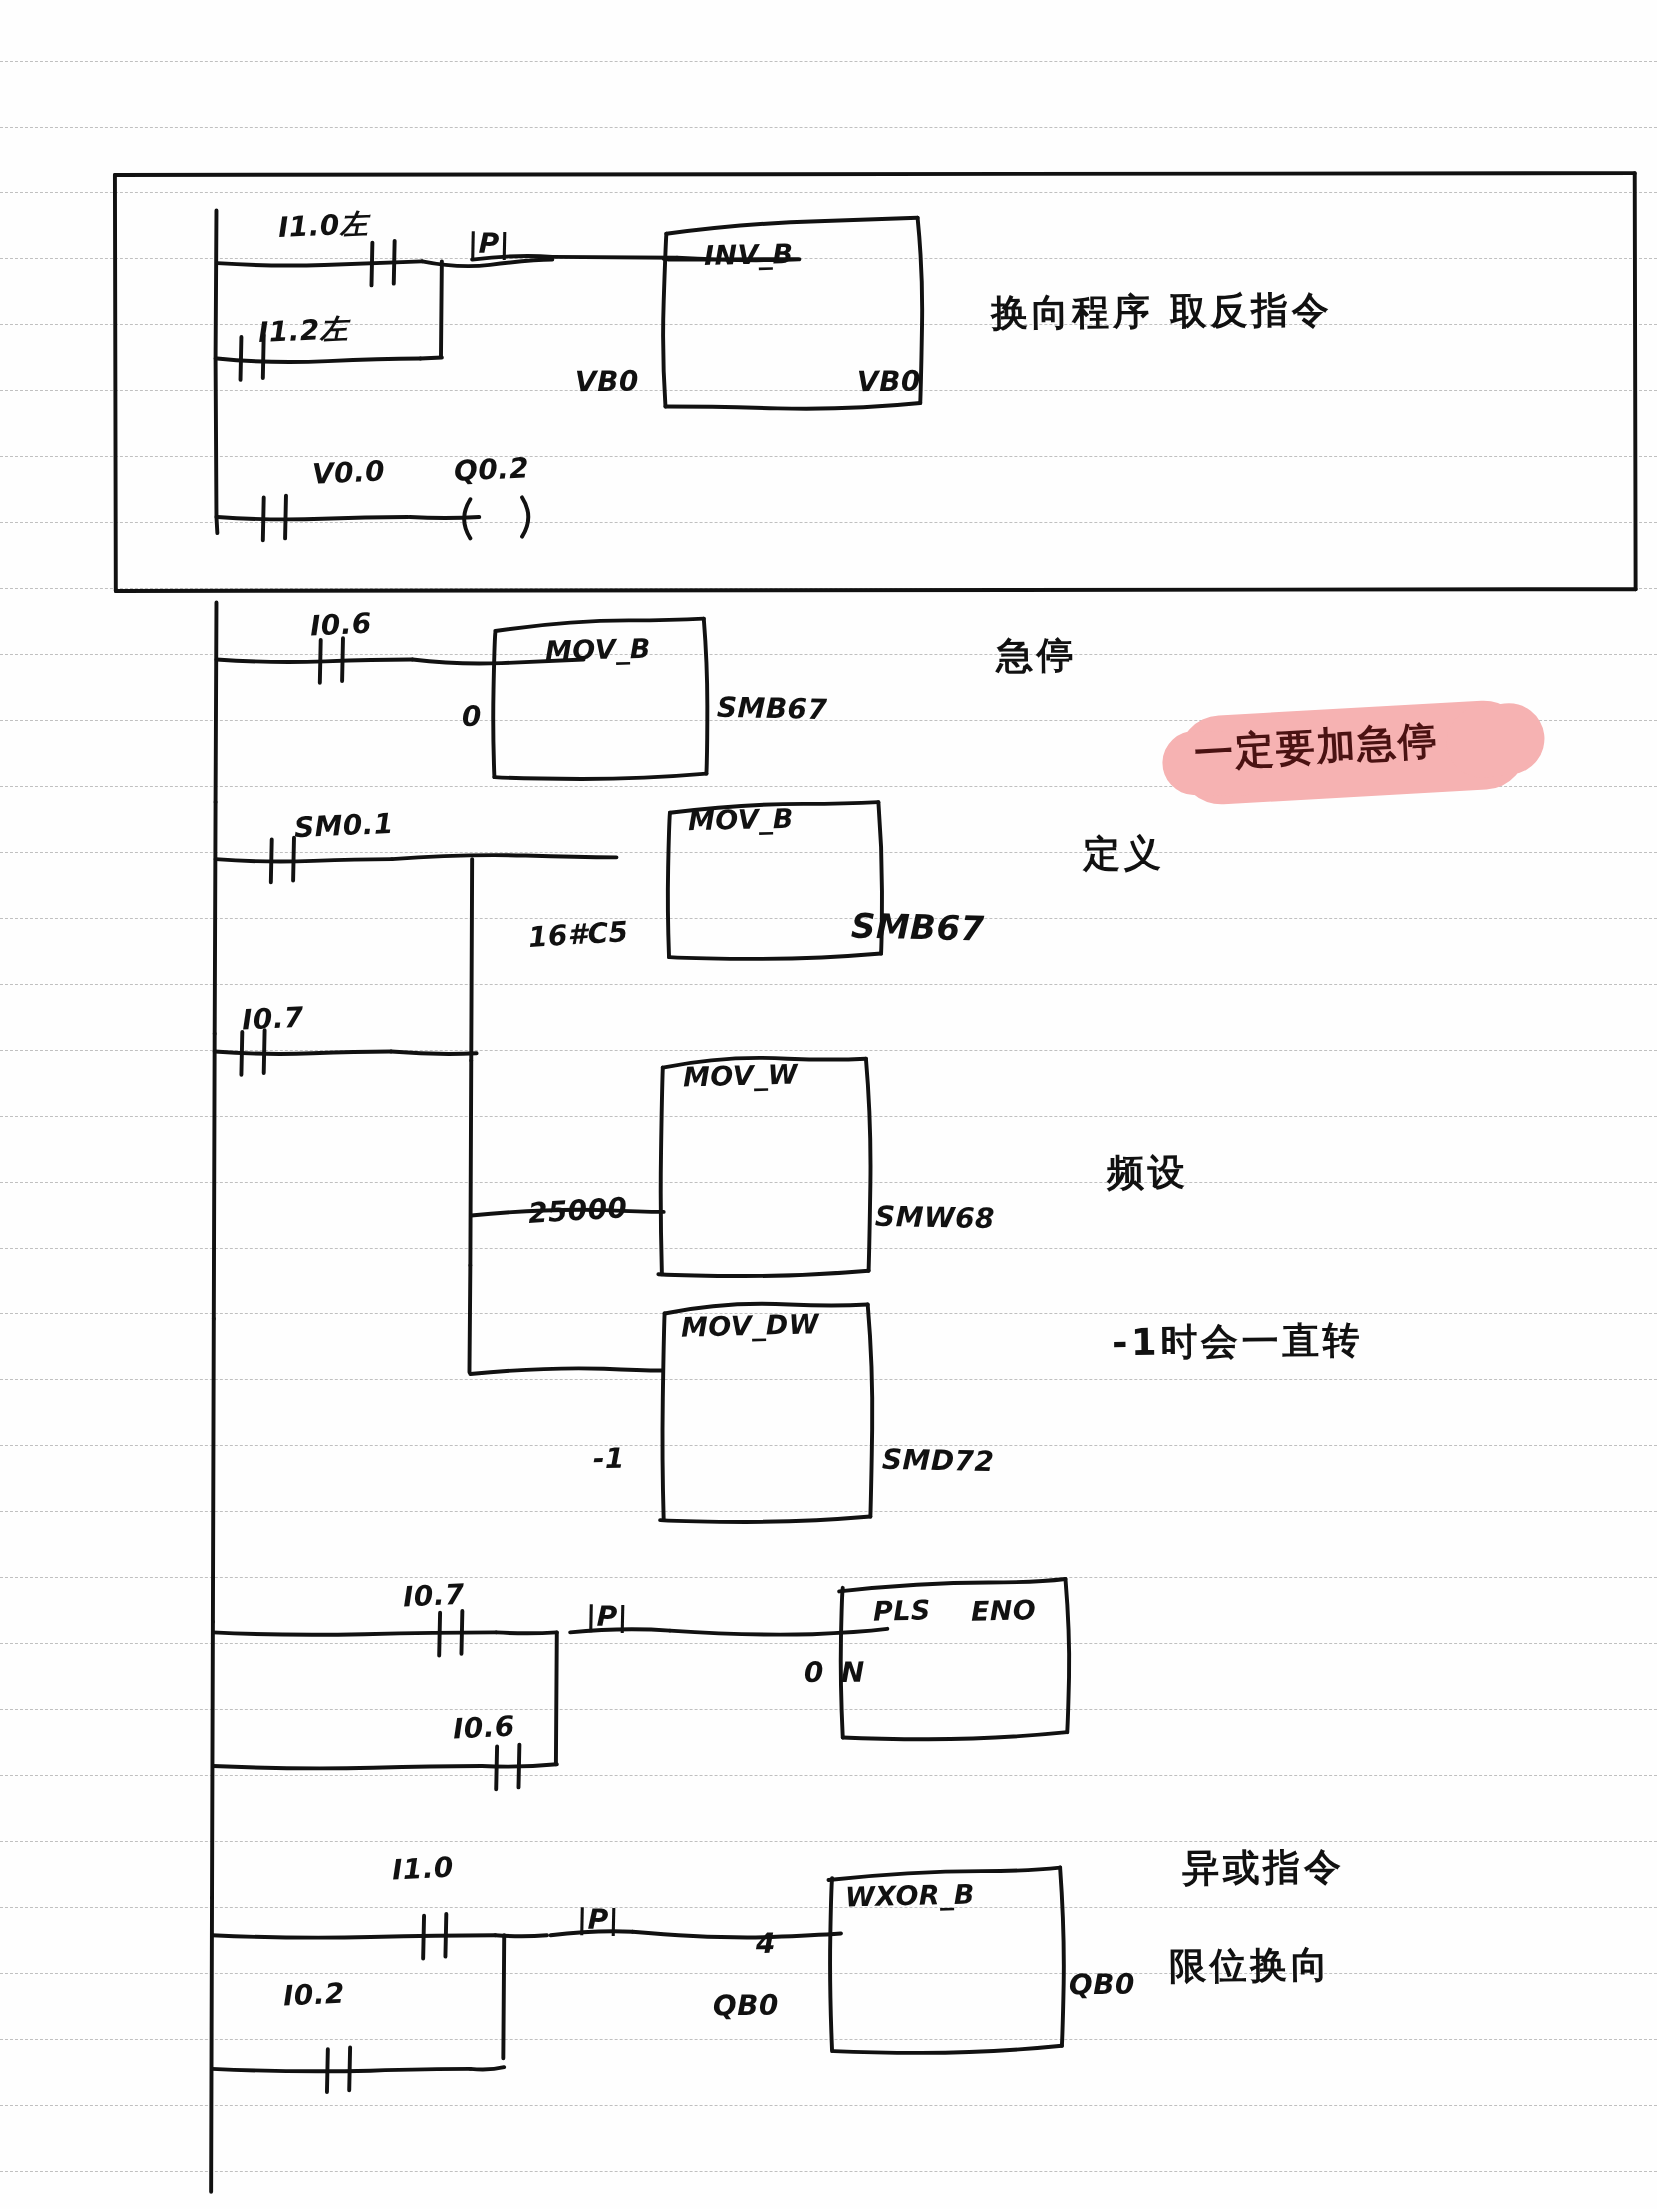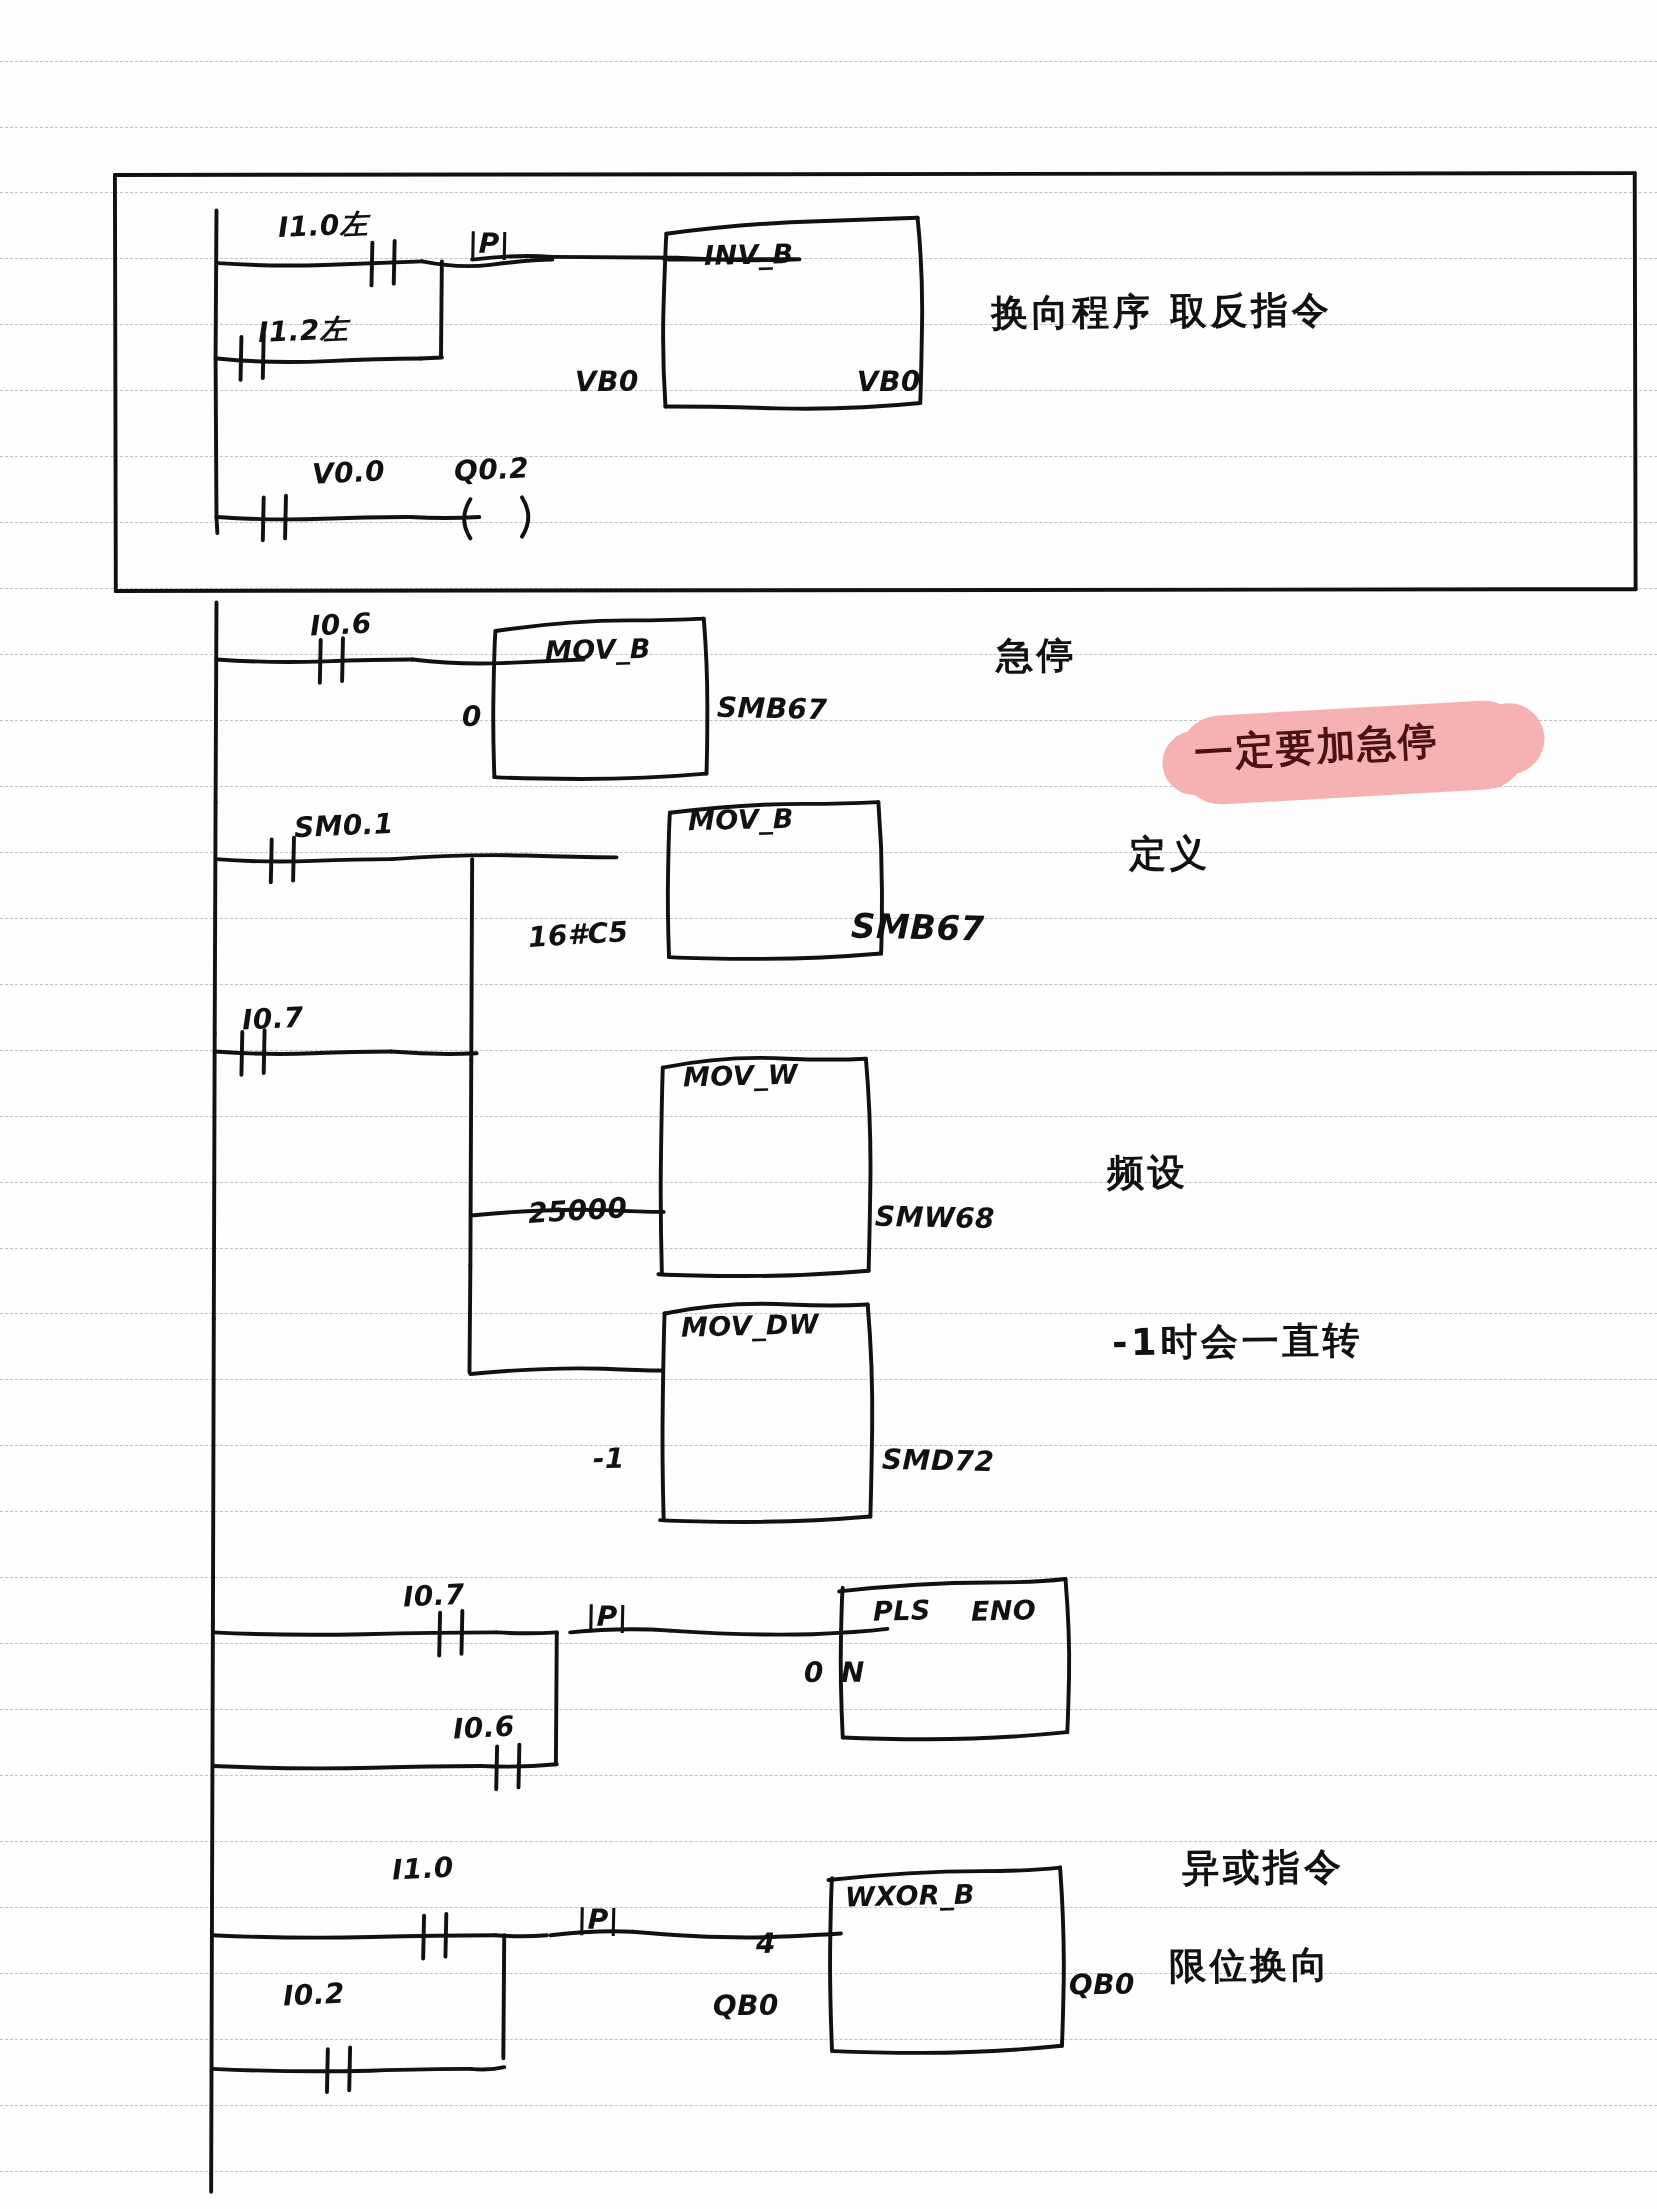--- a/index.html
+++ b/index.html
@@ -266,21 +266,21 @@
   <div class="hw lbl r3" style="left:717px;top:692px;">SMB67</div>
   <div class="hw cn cnbig r4" style="left:996px;top:595px;margin-top:36px;">急停</div>
 
   <div id="highlight"></div>
   <div class="hl-text cn">一定要加急停</div>
 
   <div class="hw lbl r2" style="left:294px;top:809px;">SM0.1</div>
   <div class="hw blk r1" style="left:688px;top:804px;">MOV_B</div>
   <div class="hw lbl r5" style="left:528px;top:918px;">16#C5</div>
   <div class="hw lbl r3" style="left:851px;top:907px;font-size:34px;">SMB67</div>
-  <div class="hw cn cnbig r4" style="left:1129px;top:829px;text-align:center;">定义</div>
+  <div class="hw cn cnbig r4" style="left:1083px;top:829px;text-align:center;">定义</div>
 
   <div class="hw lbl r2" style="left:242px;top:1002px;">I0.7</div>
   <div class="hw blk r1" style="left:683px;top:1060px;">MOV_W</div>
   <div class="hw lbl r5" style="left:528px;top:1194px;">25000</div>
   <div class="hw lbl r3" style="left:875px;top:1201px;">SMW68</div>
   <div class="hw cn cnbig r4" style="left:1107px;top:1148px;">频设</div>
 
   <div class="hw blk r1" style="left:681px;top:1310px;">MOV_DW</div>
   <div class="hw lbl r4" style="left:593px;top:1442px;">-1</div>
   <div class="hw lbl r3" style="left:882px;top:1444px;">SMD72</div>

